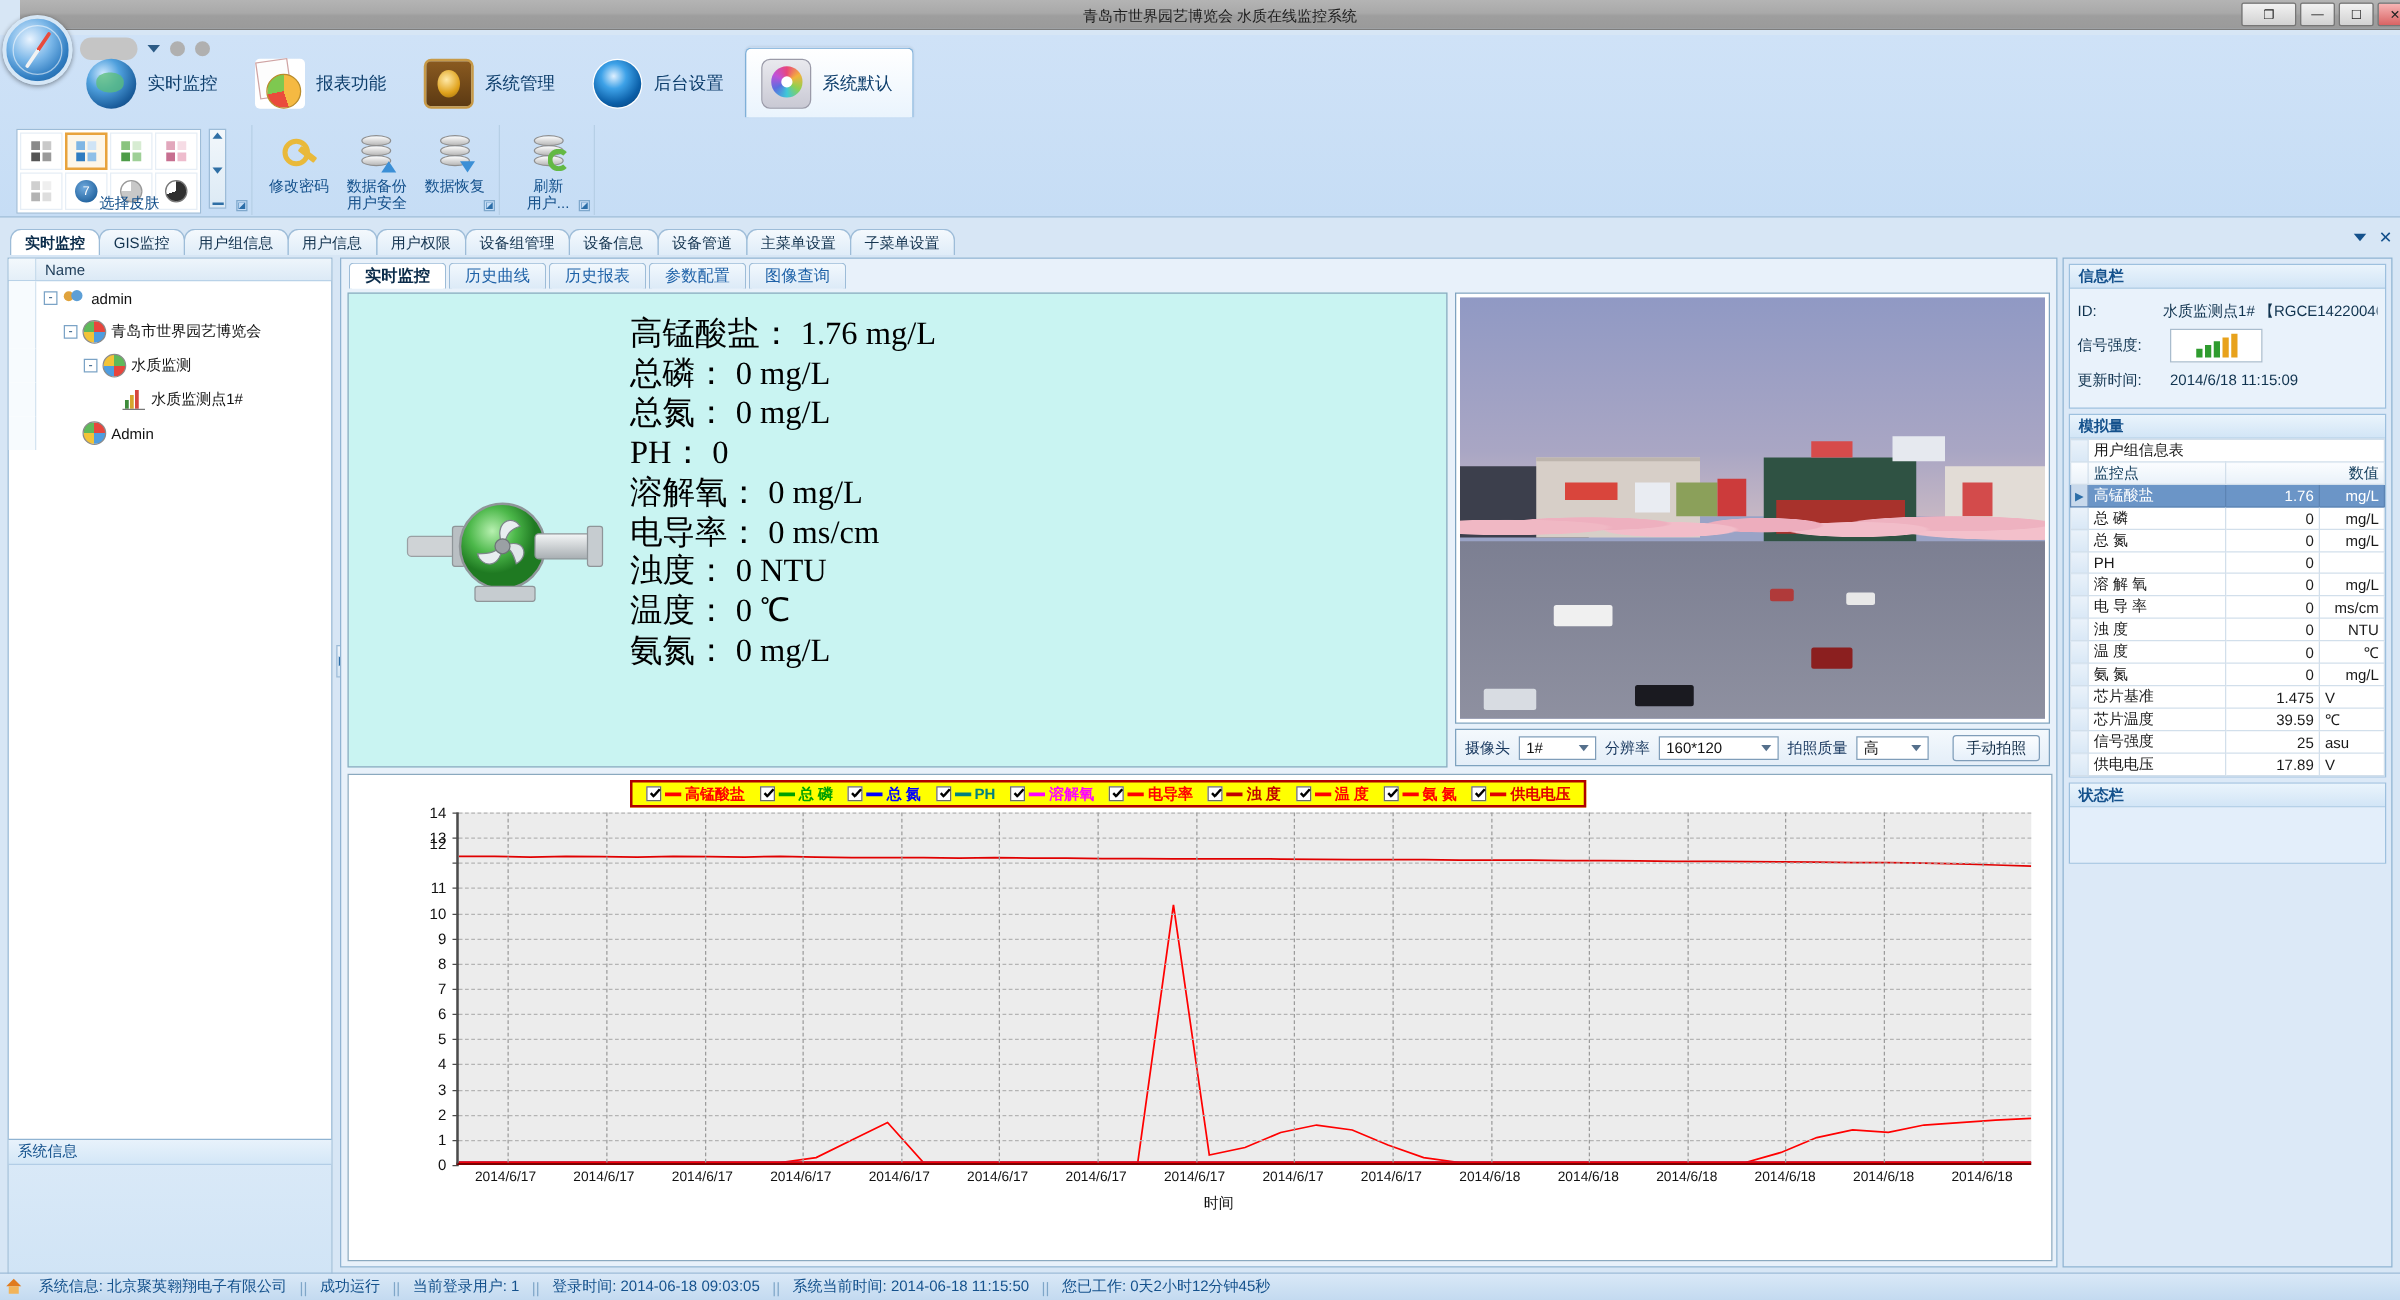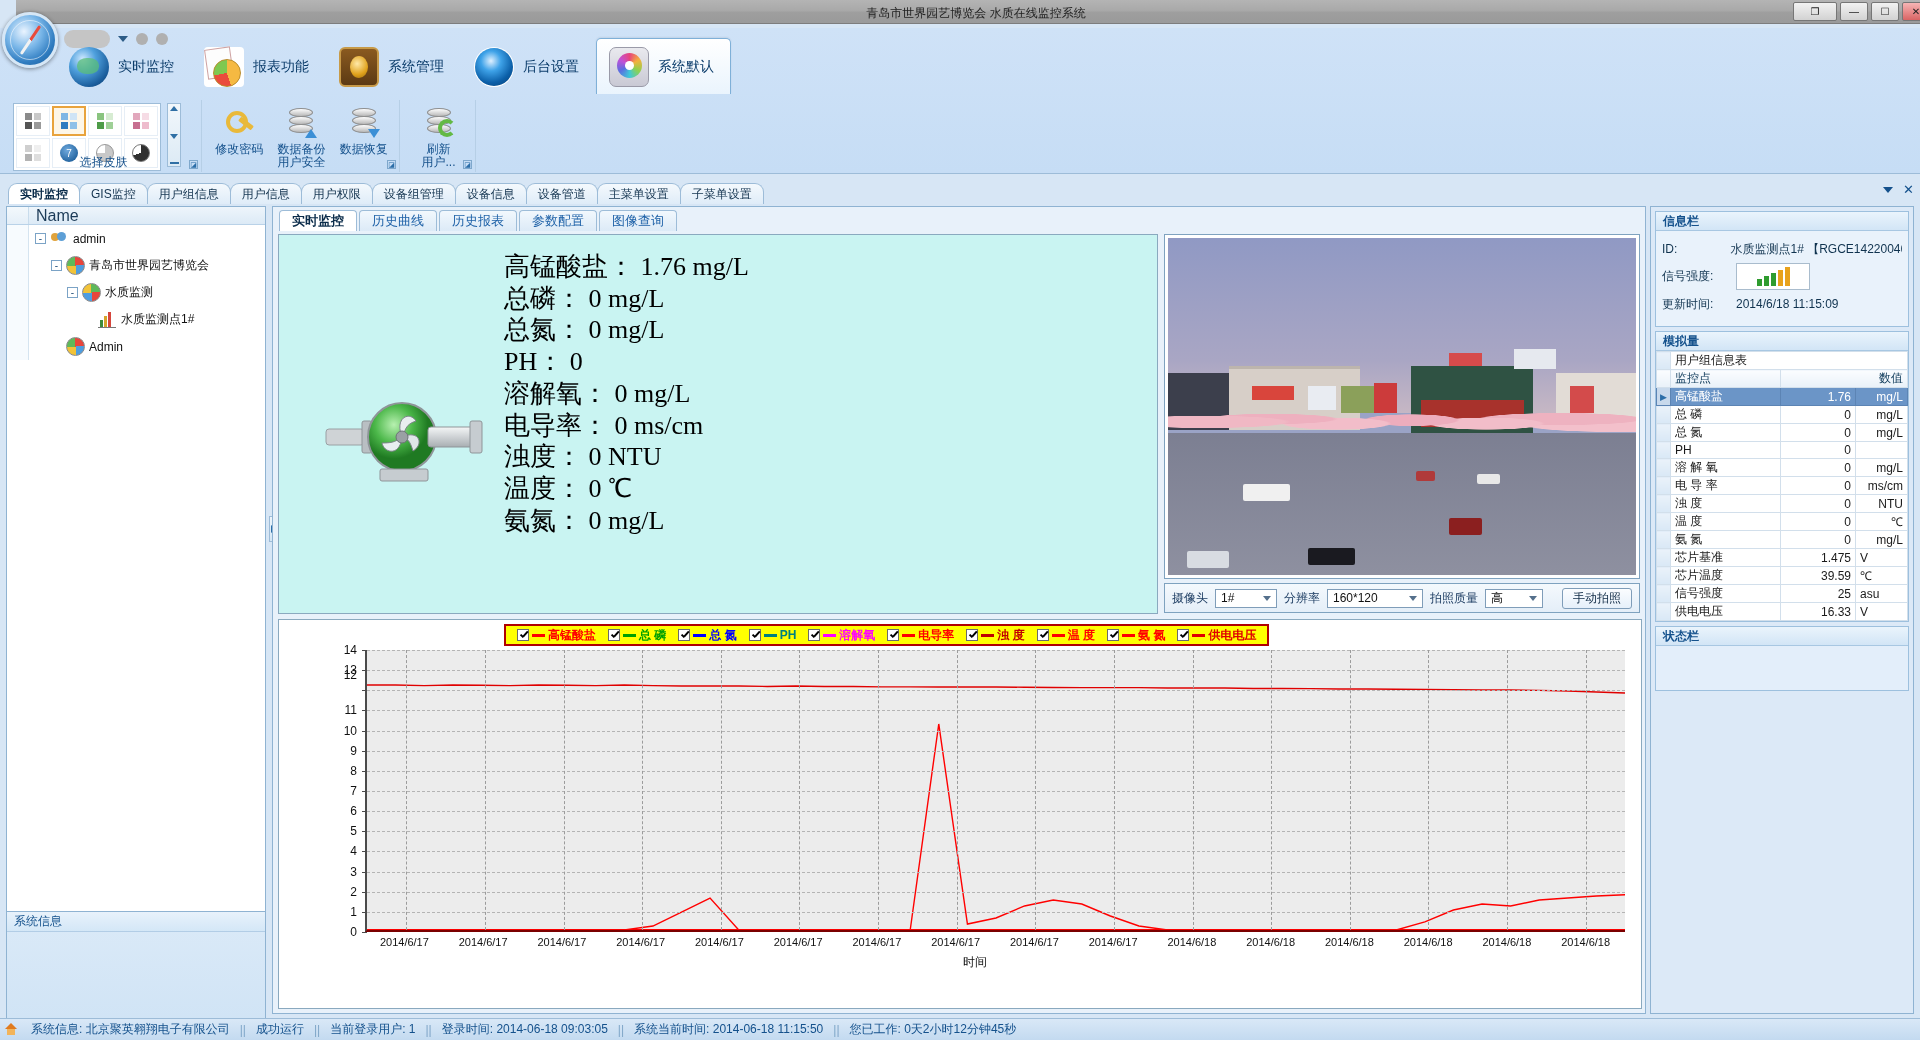--- a/index.html
+++ b/index.html
@@ -146,21 +146,21 @@
   
   #left {
     position:absolute; left:6px; top:206px; width:260px; height:830px;
     background:#ffffff; border:1px solid #8fb3d2;
   }
   #left .hdr {
     height:18px; background:linear-gradient(#eef5fb,#dceaf6);
     border-bottom:1px solid #b9d2e8; display:flex; align-items:center;
   }
   #left .hdr .gut { width:22px; height:100%; border-right:1px solid #c8dcec; background:linear-gradient(#f3f8fc,#e4eff8);}
-  #left .hdr .nm { padding-left:7px; font-size:16px; color:#1b3a57;}
+  #left .hdr .nm { padding-left:7px; font-size:12px; color:#1b3a57;}
   .tree { font-size:12px; color:#111; }
   .trow { display:flex; align-items:center; height:27px; position:relative; }
   .trow .gut { width:22px; height:27px; border-right:1px solid #d5e4f0; background:#f7fbfe; flex:none;}
   .trow .cnt { display:flex; align-items:center; gap:4px; }
   .exp { width:11px;height:11px;border:1px solid #7ba3c6;background:#fff;display:flex;align-items:center;justify-content:center;font-size:10px;line-height:9px;color:#26527c; flex:none;}
   .tico { width:19px;height:19px;position:relative;flex:none; }
   .tico.users { }
   .tico.users:before{content:"";position:absolute;left:1px;top:4px;width:8px;height:8px;border-radius:50%;background:#e0a33c;}
   .tico.users:after{content:"";position:absolute;left:7px;top:3px;width:9px;height:9px;border-radius:50%;background:#5d9fd6;}
   .tico.wheel { border-radius:50%; background:conic-gradient(#e8453c 0 25%, #4e9de0 25% 50%, #f2c338 50% 75%, #5fb95a 75% 100%); border:1px solid #8a8a8a;}
@@ -891,21 +891,21 @@
           </tr>
           <tr>
             <td class="gut"></td>
             <td>信号强度</td>
             <td class="numl">25</td>
             <td class="unitl">asu</td>
           </tr>
           <tr>
             <td class="gut"></td>
             <td>供电电压</td>
-            <td class="numl">16.33</td>
+            <td class="numl">17.89</td>
             <td class="unitl">V</td>
           </tr>
         </tbody>
     </table>
   </div>
 
   <div class="rsec" id="status-sec">
     <div class="cap">状态栏</div>
     <div class="body"></div>
   </div>

